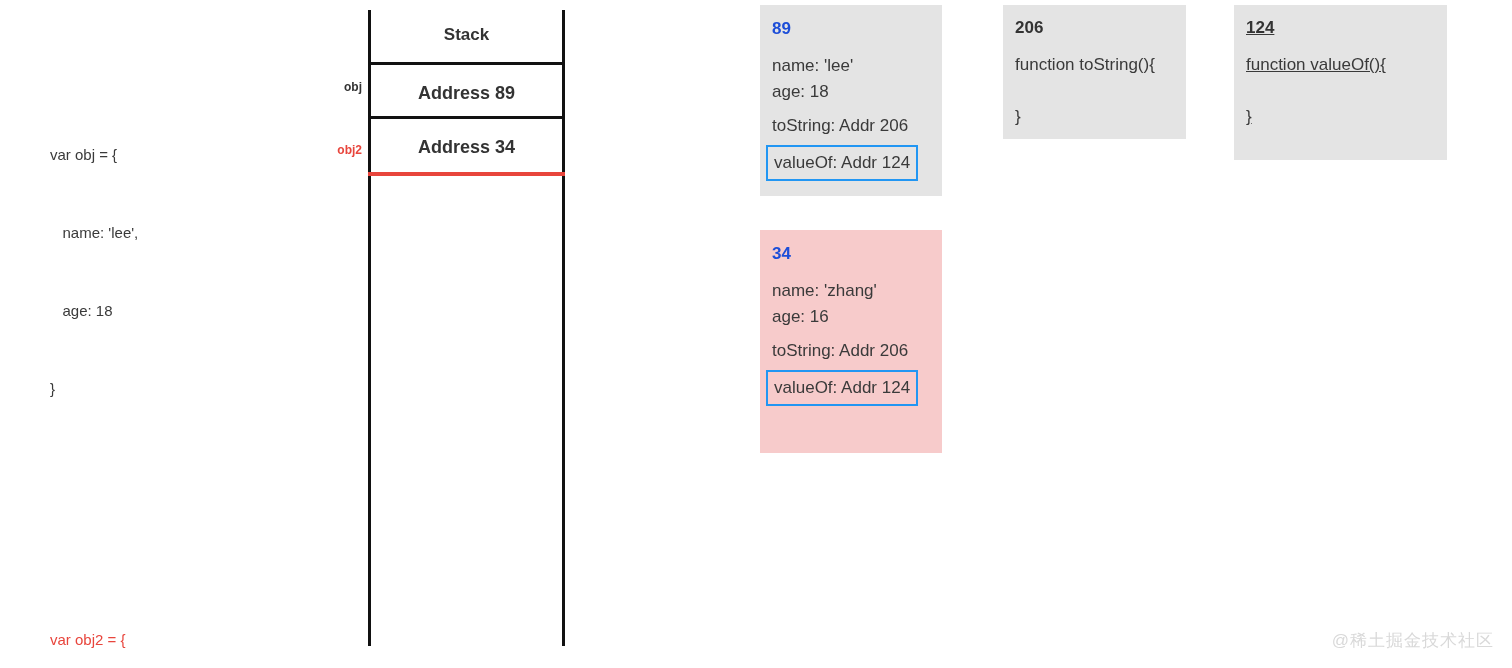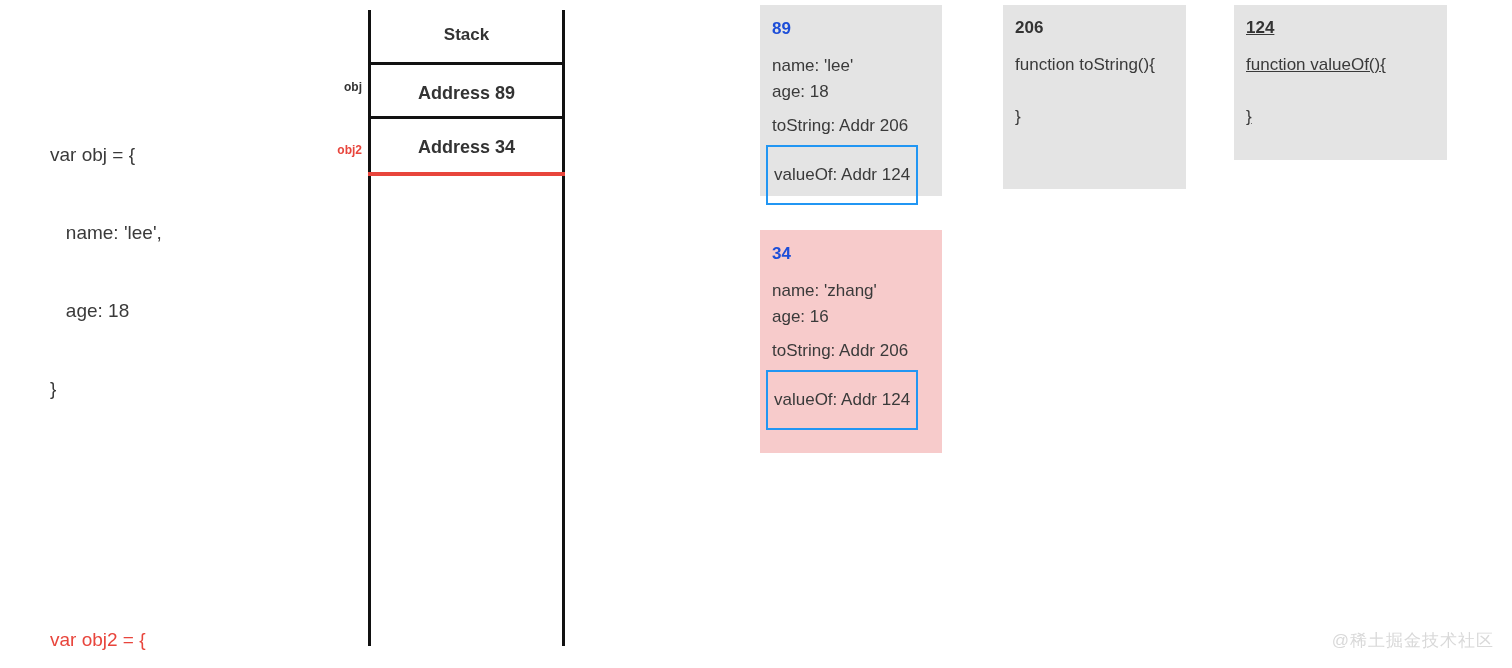--- a/index.html
+++ b/index.html
@@ -17,21 +17,21 @@
   }
 
   
   #code-panel {
     position: absolute;
     left: 50px;
     top: 90px;
     width: 290px;
   }
   .code-block {
-    font-size: 19px;
+    font-size: 15px;
     line-height: 26px;
     white-space: pre;
   }
   .code-block.obj1 { color: #3a3a3a; }
   .code-block.obj2 { color: #e8453c; margin-top: 121px; }
   .code-line { white-space: pre; }
 
   
   #stack-wrap {
     position: absolute;
@@ -109,21 +109,21 @@
   }
   .heap-box .box-line {
     font-size: 17px;
     line-height: 26px;
     color: #3a3a3a;
     white-space: pre;
   }
   .heap-box .box-line.gap-before { margin-top: 8px; }
   .heap-box .box-line.highlight {
     border: 2px solid #2196f3;
-    padding: 16px 6px;
+    padding: 4px 6px;
     margin-top: 6px;
     margin-left: -6px;
     display: inline-block;
     line-height: 24px;
   }
 
   #heap-box-89 {
     left: 760px; top: 5px; width: 182px; height: 191px;
     background: #e4e4e4;
   }
@@ -146,21 +146,21 @@
     margin-bottom: 14px;
   }
   .fn-box .box-line {
     font-size: 17px;
     line-height: 26px;
     color: #3a3a3a;
     white-space: pre;
   }
   .fn-box .box-line.close { margin-top: 26px; }
 
-  #fn-box-206 { left: 1003px; top: 5px; width: 183px; height: 184px; }
+  #fn-box-206 { left: 1003px; top: 5px; width: 183px; height: 134px; }
   #fn-box-124 { left: 1234px; top: 5px; width: 213px; height: 155px; text-decoration: underline; }
 
   
   #watermark {
     position: absolute;
     right: 18px;
     bottom: 16px;
     font-size: 17px;
     color: #d9d9d9;
     letter-spacing: 1px;

